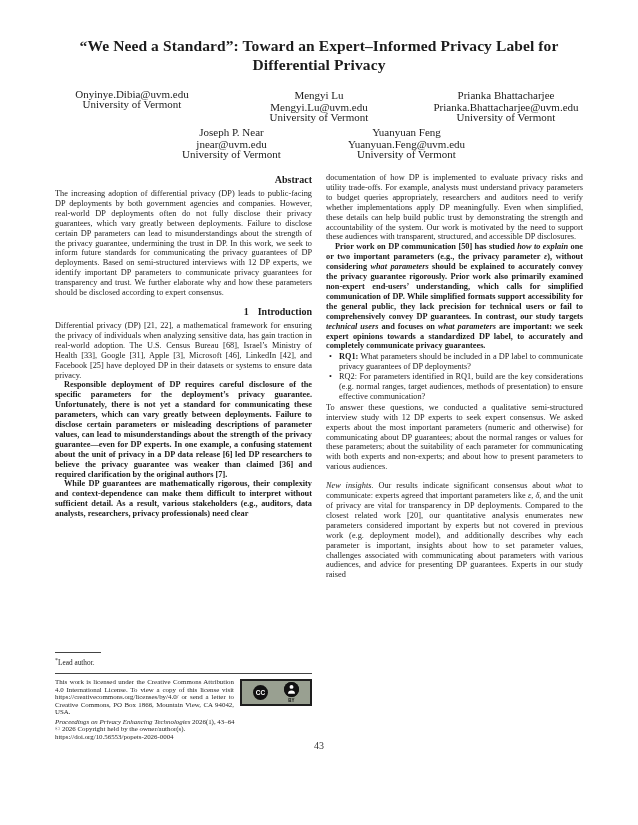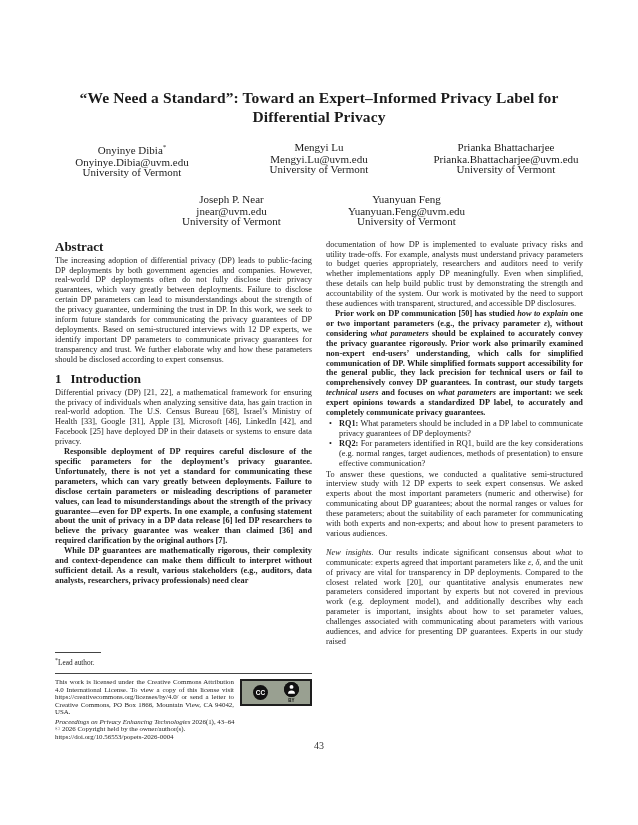--- a/index.html
+++ b/index.html
@@ -6,53 +6,53 @@
   html,body { background:#ffffff; }
   .page {
     position:relative;
     width:638px; height:825px;
     background:#ffffff;
     color:#1c1c1c;
     font-family:"Liberation Serif","DejaVu Serif",serif;
     overflow:hidden;
   }
   .title {
-    padding-top:88px;
+    padding-top:36px;
     margin:0 68px;
     text-align:center;
     font-weight:bold;
     font-size:15.5px;
     line-height:19px;
     letter-spacing:0.1px;
   }
   .authors-row { display:flex; justify-content:center; }
   .authors-row.r1 { margin-top:15px; }
-  .authors-row.r2 { margin-top:16px;justify-content:center; }
+  .authors-row.r2 { margin-top:4px;justify-content:center; }
   .author { width:187px; text-align:center; }
   .authors-row.r2 .author { width:175px; }
   .author .name { font-size:11px; line-height:13px; }
   .author .name sup { font-size:7px; }
   .author .email, .author .affil { font-size:11px; line-height:10px; }
   .columns {
     display:flex;
     gap:14px;
     padding:0 55px;
     margin-top:14px;
     text-align:justify;
     font-size:8.3px;
     line-height:9.9px;
   }
   .col { width:257px; }
   .col-left { height:418px; overflow:hidden; }
   h2.sec {
-    font-size:13px;
+    font-size:10px;
     line-height:13px;
     font-weight:bold;
     margin-bottom:3px;
-    text-align:left;
+    text-align:right;
   }
   h2.sec .secnum { margin-right:9px; }
   h2.intro-h { margin-top:7px; }
   p.para { margin:0; }
   p.indent { text-indent:9px;font-weight:bold; }
   p.gap-before { margin-top:9px; }
   ul.rq-list { list-style:none; margin:1px 0 1px 0; }
   ul.rq-list li { position:relative; padding-left:13px; margin:0; }
   ul.rq-list li .bullet { position:absolute; left:3px; top:0; }
   .footnote-area {
@@ -103,21 +103,20 @@
 </style>
 </head>
 <body>
 
 <div class="page">
 
   <h1 class="title">“We Need a Standard”: Toward an Expert–Informed Privacy Label for Differential Privacy</h1>
 
   <div class="authors-row r1">
     <div class="author">
-      <div class="name"><span>Onyinye Dibia</span><sup>*</sup></div>
       <div class="email">Onyinye.Dibia@uvm.edu</div>
       <div class="affil">University of Vermont</div>
     </div>
     <div class="author">
       <div class="name"><span>Mengyi Lu</span></div>
       <div class="email">Mengyi.Lu@uvm.edu</div>
       <div class="affil">University of Vermont</div>
     </div>
     <div class="author">
       <div class="name"><span>Prianka Bhattacharjee</span></div>
@@ -149,21 +148,21 @@
       <p class="para">Differential privacy (DP) [21, 22], a mathematical framework for ensuring the privacy of individuals when analyzing sensitive data, has gain traction in real-world adoption. The U.S. Census Bureau [68], Israel’s Ministry of Health [33], Google [31], Apple [3], Microsoft [46], LinkedIn [42], and Facebook [25] have deployed DP in their datasets or systems to ensure data privacy.</p>
       <p class="para indent">Responsible deployment of DP requires careful disclosure of the specific parameters for the deployment’s privacy guarantee. Unfortunately, there is not yet a standard for communicating these parameters, which can vary greatly between deployments. Failure to disclose certain parameters or misleading descriptions of parameter values, can lead to misunderstandings about the strength of the privacy guarantee—even for DP experts. In one example, a confusing statement about the unit of privacy in a DP data release [6] led DP researchers to believe the privacy guarantee was weaker than claimed [36] and required clarification by the original authors [7].</p>
       <p class="para indent">While DP guarantees are mathematically rigorous, their complexity and context-dependence can make them difficult to interpret without sufficient detail. As a result, various stakeholders (e.g., auditors, data analysts, researchers, privacy professionals) need clear</p>
     </div>
 
     <div class="col col-right">
       <p class="para">documentation of how DP is implemented to evaluate privacy risks and utility trade-offs. For example, analysts must understand privacy parameters to budget queries appropriately, researchers and auditors need to verify whether implementations apply DP meaningfully. Even when simplified, these details can help build public trust by demonstrating the strength and accountability of the system. Our work is motivated by the need to support these audiences with transparent, structured, and accessible DP disclosures.</p>
       <p class="para indent"><span>Prior work on DP communication [50] has studied </span><span style="font-style: italic;">how to explain</span><span> one or two important parameters (e.g., the privacy parameter </span><span style="font-style: italic;">ε</span><span>), without considering </span><span style="font-style: italic;">what parameters</span><span> should be explained to accurately convey the privacy guarantee rigorously. Prior work also primarily examined non-expert end-users’ understanding, which calls for simplified communication of DP. While simplified formats support accessibility for the general public, they lack precision for technical users or fail to comprehensively convey DP guarantees. In contrast, our study targets </span><span style="font-style: italic;">technical users</span><span> and focuses on </span><span style="font-style: italic;">what parameters</span><span> are important: we seek expert opinions towards a standardized DP label, to accurately and completely communicate privacy guarantees.</span></p>
       <ul class="rq-list">
         <li><span class="bullet">•</span><span><span style="font-weight: bold;">RQ1:</span><span> What parameters should be included in a DP label to communicate privacy guarantees of DP deployments?</span></span></li>
-        <li><span class="bullet">•</span><span><span style="font-weight: bold; margin-top: 28px;">RQ2:</span><span> For parameters identified in RQ1, build are the key considerations (e.g. normal ranges, target audiences, methods of presentation) to ensure effective communication?</span></span></li>
+        <li><span class="bullet">•</span><span><span style="font-weight: normal; margin-top: 28px;">RQ2:</span><span> For parameters identified in RQ1, build are the key considerations (e.g. normal ranges, target audiences, methods of presentation) to ensure effective communication?</span></span></li>
       </ul>
       <p class="para">To answer these questions, we conducted a qualitative semi-structured interview study with 12 DP experts to seek expert consensus. We asked experts about the most important parameters (numeric and otherwise) for communicating about DP guarantees; about the normal ranges or values for these parameters; about the suitability of each parameter for communicating with both experts and non-experts; and about how to present parameters to various audiences.</p>
       <p class="para gap-before"><span style="font-style: italic;">New insights.</span><span> Our results indicate significant consensus about </span><span style="font-style: italic;">what</span><span> to communicate: experts agreed that important parameters like </span><span style="font-style: italic;">ε</span><span>, </span><span style="font-style: italic;">δ</span><span>, and the unit of privacy are vital for transparency in DP deployments. Compared to the closest related work [20], our quantitative analysis enumerates new parameters considered important by experts but not covered in previous work (e.g. deployment model), and additionally describes why each parameter is important, insights about how to set parameter values, challenges associated with communicating about parameters with various audiences, and advice for presenting DP guarantees. Experts in our study raised</span></p>
     </div>
 
   </div>
 
   <div class="footnote-area">
     <div class="fn-rule"></div>
     <div class="lead-author"><sup>*</sup><span>Lead author.</span></div>

